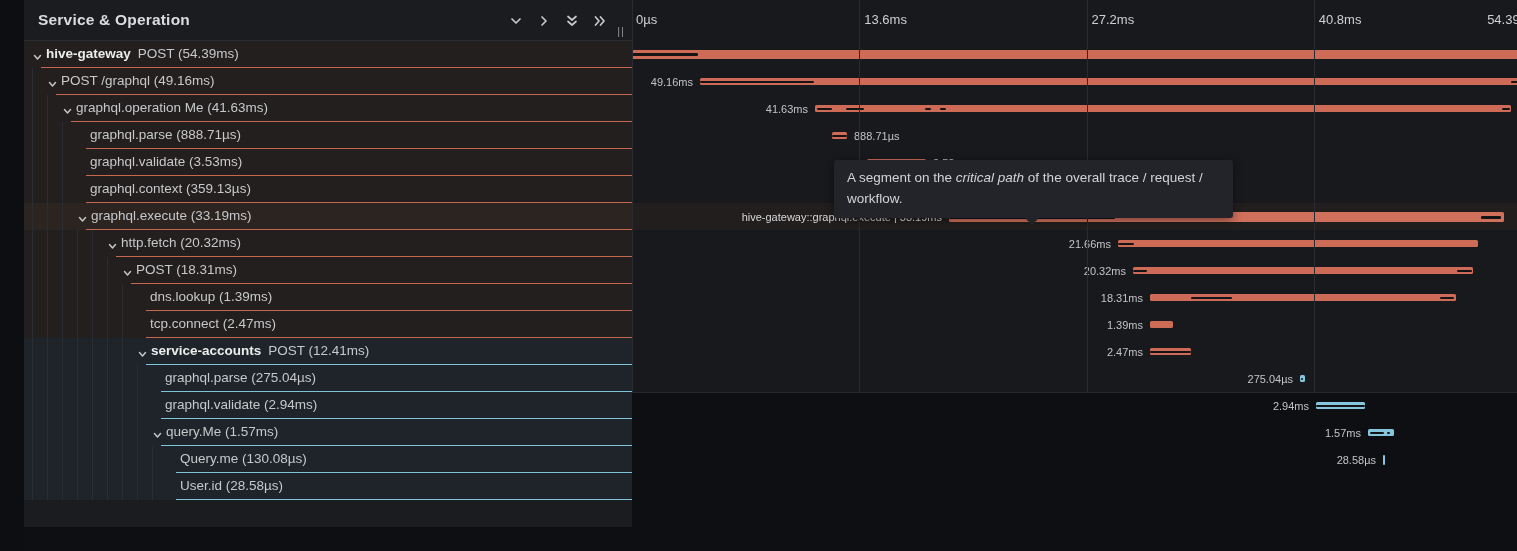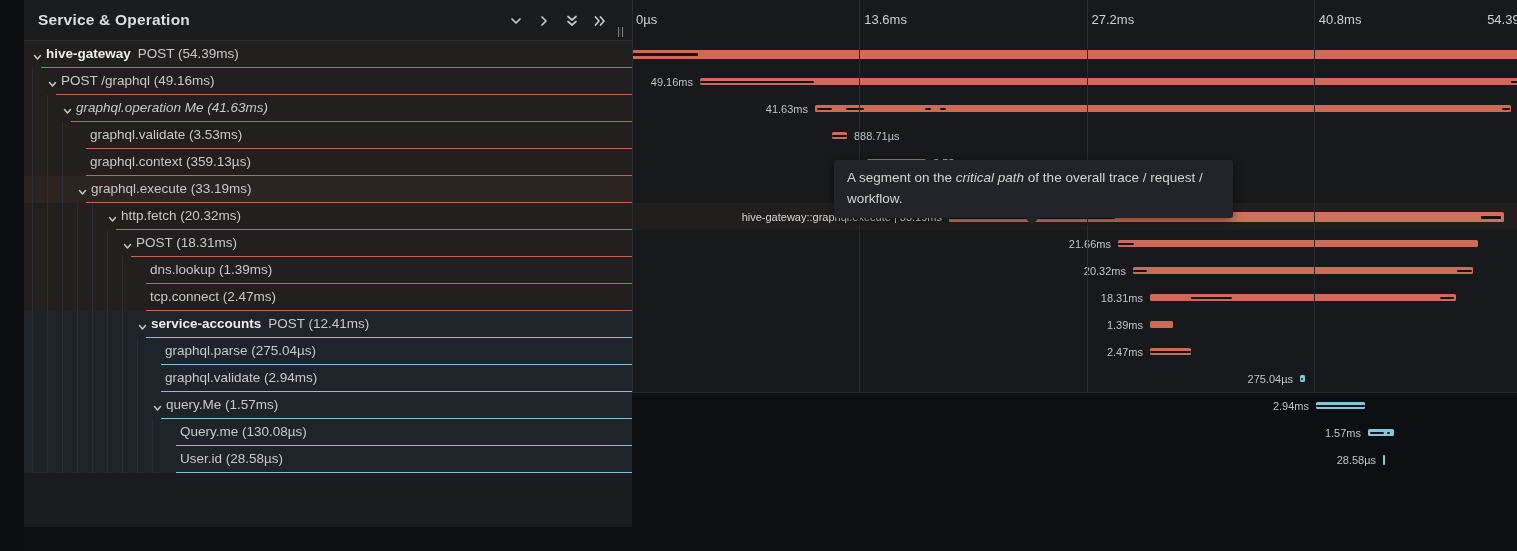--- a/index.html
+++ b/index.html
@@ -95,22 +95,27 @@
               <polyline points="2.5,3.5 5.5,7 8.5,3.5" fill="none" stroke="#c4c5c7" stroke-width="1.5" stroke-linecap="round" stroke-linejoin="round"></polyline>
             </svg></div>
           <div class="tree-label" style="left: 37px;"><span>POST /graphql (49.16ms)</span></div>
           <div class="row-border warm" style="left: 32px;"></div>
         </div>
         <div class="tree-row warm">
           <div class="guides" style="width: 24px;"></div>
           <div class="tree-chevron" style="left: 38px;"><svg width="11" height="11" viewBox="0 0 11 11">
               <polyline points="2.5,3.5 5.5,7 8.5,3.5" fill="none" stroke="#c4c5c7" stroke-width="1.5" stroke-linecap="round" stroke-linejoin="round"></polyline>
             </svg></div>
-          <div class="tree-label" style="left: 52px; font-style: italic;"><span>graphql.operation Me (41.63ms)</span></div>
+          <div class="tree-label" style="left: 52px;"><span>graphql.operation Me (41.63ms)</span></div>
           <div class="row-border warm" style="left: 47px;"></div>
+        </div>
+        <div class="tree-row warm">
+          <div class="guides" style="width: 39px;"></div>
+          <div class="tree-label" style="left: 66px;"><span>graphql.parse (888.71µs)</span></div>
+          <div class="row-border warm" style="left: 62px;"></div>
         </div>
         <div class="tree-row warm">
           <div class="guides" style="width: 39px;"></div>
           <div class="tree-label" style="left: 66px;"><span>graphql.validate (3.53ms)</span></div>
           <div class="row-border warm" style="left: 62px;"></div>
         </div>
         <div class="tree-row warm">
           <div class="guides" style="width: 39px;"></div>
           <div class="tree-label" style="left: 66px;"><span>graphql.context (359.13µs)</span></div>
           <div class="row-border warm" style="left: 62px;"></div>

